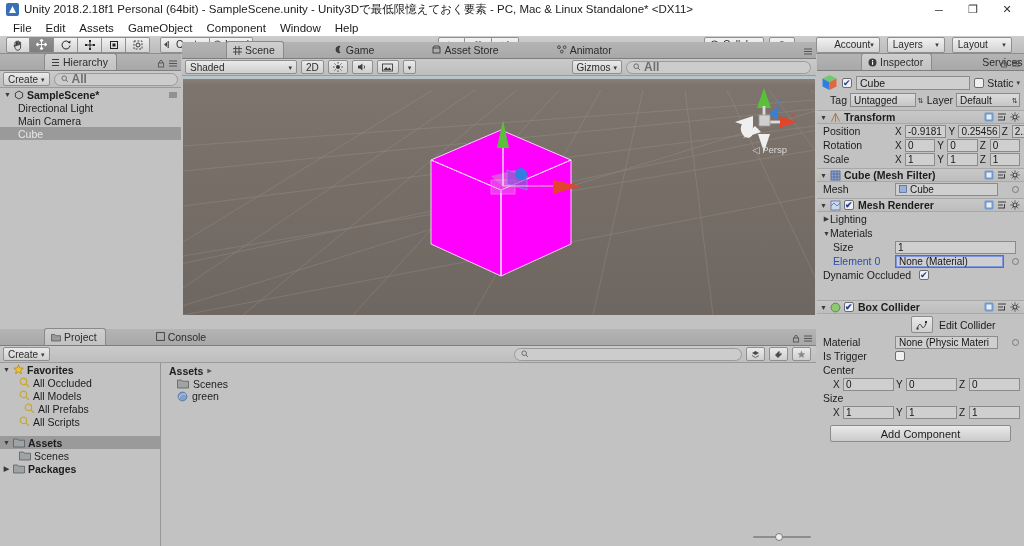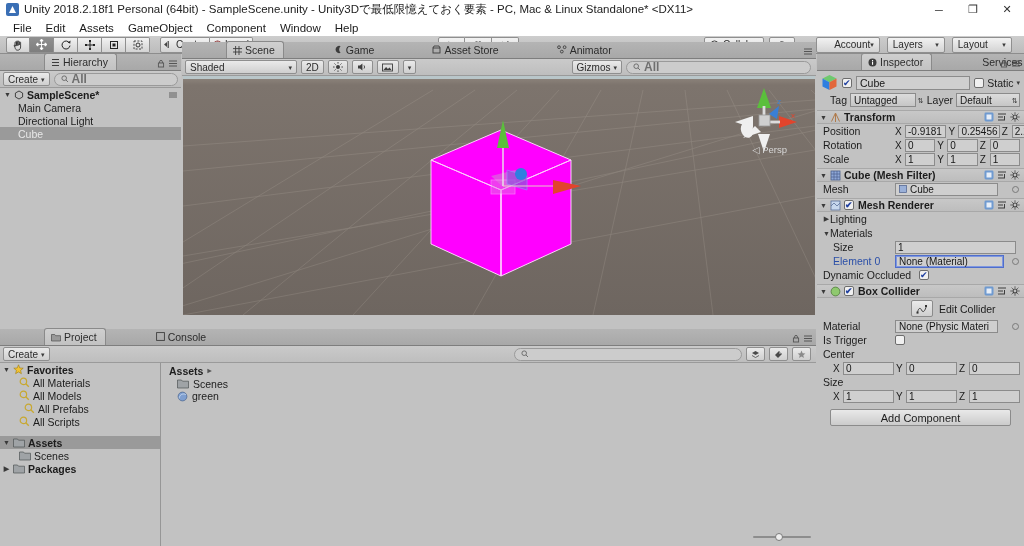--- a/index.html
+++ b/index.html
@@ -394,24 +394,24 @@
         <span class="tri">▼</span>
         <svg class="ico" width="10" height="10" viewBox="0 0 10 10">
             <path d="M5 1l3.6 2v4L5 9 1.4 7V3z" fill="none" stroke="#333" stroke-width="0.9"></path>
           </svg>
         <span>SampleScene*</span>
         <svg style="margin-left:auto;margin-right:3px" width="10" height="8" viewBox="0 0 10 8">
             <path d="M1 2h8M1 4h8M1 6h8" stroke="#555" stroke-width="0.9"></path>
           </svg>
       </div>
       <div class="h-row indent">
+        <span>Directional Light</span>
+      </div>
+      <div class="h-row indent">
         <span>Main Camera</span>
-      </div>
-      <div class="h-row indent">
-        <span>Directional Light</span>
       </div>
       <div class="h-row indent selected">
         <span>Cube</span>
       </div>
     </div>
   </div>
 
   <div class="panel" id="scenepanel">
     <div class="panel-tabs">
       <div class="ptab active">
@@ -750,21 +750,21 @@
       <div class="prop-row">
         <span class="prop-label ind blue-label">Element 0</span>
         <span class="obj-field highlight" style="flex:1;margin-right:8px">None (Material)</span>
         <span class="radio-dot" style="margin-right:5px"></span>
       </div>
       <div class="prop-row">
         <span class="prop-label" style="width:96px">Dynamic Occluded</span>
         <span class="cb checked"></span>
       </div>
 
-      <div class="comp-header" style="margin-top:2px">
+      <div class="comp-header" style="margin-top:18px">
         <span class="tri">▼</span>
         <svg class="ico" width="11" height="11" viewBox="0 0 11 11">
             <circle cx="5.5" cy="5.5" r="4.4" fill="#8fc96f" stroke="#4e7a3a" stroke-width="0.8"></circle>
           </svg>
         <span class="cb checked" style="margin-right:1px"></span>
         <span>Box Collider</span>
         <span class="comp-icons">
           <svg width="10" height="10" viewBox="0 0 10 10">
               <rect x="0.5" y="0.5" width="9" height="9" rx="1.4" fill="#6f9ad0"></rect>
               <rect x="2.5" y="2.5" width="5" height="5" fill="#e7eef8"></rect>
@@ -892,21 +892,21 @@
           <svg class="ico" width="11" height="11" viewBox="0 0 11 11">
               <polygon points="5.5,0.8 6.8,4 10.2,4.2 7.6,6.4 8.4,9.7 5.5,7.9 2.6,9.7 3.4,6.4 0.8,4.2 4.2,4" fill="#f2c233" stroke="#9c7c12" stroke-width="0.6"></polygon>
             </svg>
           <span>Favorites</span>
         </div>
         <div class="pj-row" style="padding-left:19px">
           <svg class="ico" width="11" height="11" viewBox="0 0 11 11">
               <circle cx="4.4" cy="4.4" r="3.2" fill="none" stroke="#c8a830" stroke-width="1.2"></circle>
               <path d="M6.8 6.8l3 3" stroke="#c8a830" stroke-width="1.3"></path>
             </svg>
-          <span>All Materials</span>
+          <span>All Occluded</span>
         </div>
         <div class="pj-row" style="padding-left:19px">
           <svg class="ico" width="11" height="11" viewBox="0 0 11 11">
               <circle cx="4.4" cy="4.4" r="3.2" fill="none" stroke="#c8a830" stroke-width="1.2"></circle>
               <path d="M6.8 6.8l3 3" stroke="#c8a830" stroke-width="1.3"></path>
             </svg>
           <span>All Models</span>
         </div>
         <div class="pj-row" style="padding-left:24px">
           <svg class="ico" width="11" height="11" viewBox="0 0 11 11">

